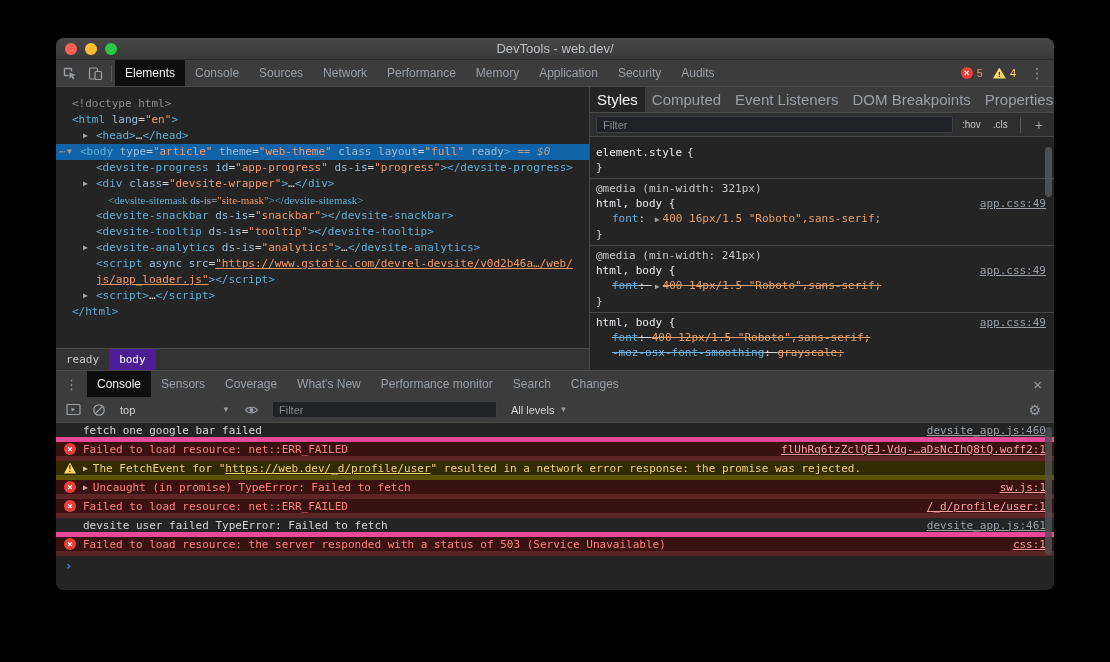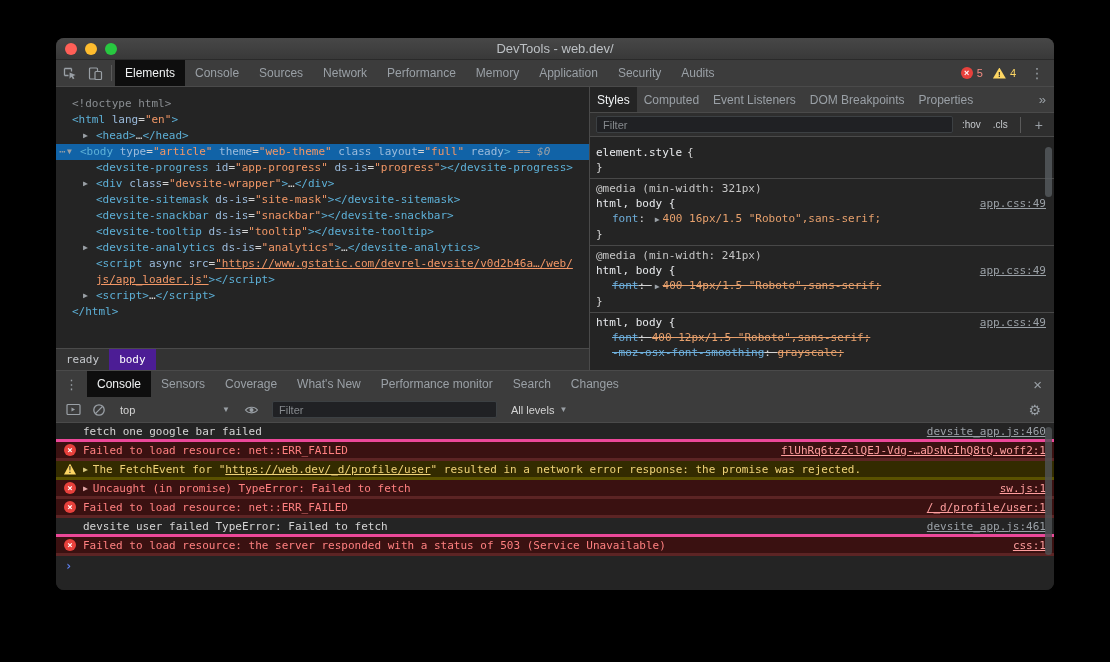--- a/index.html
+++ b/index.html
@@ -48,21 +48,21 @@
 
   
   .crumbs{height:22px;flex:none;background:#333;border-top:1px solid #4a4a4a;display:flex;align-items:stretch;
     font-family:"DejaVu Sans Mono",monospace;font-size:11px}
   .crumb{padding:0 10px;display:flex;align-items:center;color:#c5c8cc}
   .crumb.active{background:#4c1d95;color:#fff}
 
   
   .styles-panel{flex:1;display:flex;flex-direction:column;background:#242424;position:relative;min-width:0}
   .styles-tabs{height:26px;flex:none;background:#3c3c3c;border-bottom:1px solid #4a4a4a;display:flex;align-items:stretch}
-  .stab{padding:0 7px;display:flex;align-items:center;font-size:12px;color:#9aa0a6;white-space:nowrap}
+  .stab{padding:0 7px;display:flex;align-items:center;font-size:15px;color:#9aa0a6;white-space:nowrap}
   .stab.active{background:#242424;color:#f1f3f4}
   .stab-overflow{margin-left:auto;display:flex;align-items:center;color:#9aa0a6;font-size:13px;padding:0 8px}
   .filter-row{height:24px;flex:none;background:#2e2e2e;border-bottom:1px solid #4a4a4a;display:flex;
     align-items:center;padding:0 6px;gap:6px}
   .filter-input{flex:1;height:17px;background:#202124;border:1px solid #3c4043;border-radius:2px;color:#d4d4d4;
     font-size:11px;padding:0 6px;outline:none;min-width:0}
   .filter-input::placeholder{color:#85898d}
   .txt-btn{font-size:10px;color:#c5c8cc;padding:1px 3px;white-space:nowrap}
   .plus-btn{color:#9aa0a6;font-size:14px;padding:0 5px}
   .styles-content{flex:1;overflow:hidden;font-family:"DejaVu Sans Mono",monospace;font-size:11px;line-height:15px;
@@ -95,21 +95,21 @@
   .ct-select{display:flex;align-items:center;justify-content:space-between;width:122px;padding:0 6px;
     font-size:11px;color:#d4d4d4;margin:0 2px}
   .caret{font-size:8px;color:#9aa0a6;margin-left:5px}
   .console-filter{width:225px;height:17px;background:#202124;border:1px solid #3c4043;border-radius:2px;
     color:#d4d4d4;font-size:11px;padding:0 6px;outline:none;margin-left:8px}
   .console-filter::placeholder{color:#85898d}
   .levels{display:flex;align-items:center;font-size:11px;color:#d4d4d4;margin-left:14px}
   .gear{margin-left:auto;color:#9aa0a6;font-size:14px;padding:0 9px}
   .console-body{flex:1;position:relative;overflow:hidden;display:flex;flex-direction:column}
   .console-messages{font-family:"DejaVu Sans Mono",monospace;font-size:11px}
-  .msg{display:flex;align-items:center;height:19px;padding:0 8px;border-bottom:3px solid #ec4899;color:#d4d4d4}
+  .msg{display:flex;align-items:center;height:19px;padding:0 8px;border-bottom:5px solid #ec4899;color:#d4d4d4}
   .msg.error{background:#3a1111;border-bottom-color:#5c2424;color:#ff8080}
   .msg.warning{background:#332b00;border-bottom-color:#5a5200;color:#efd277}
   .icon-cell{width:12px;flex:none;margin-right:7px}
   .mtwisty{font-size:8px;color:#b9bdc1;margin-right:5px}
   .msg.error .mtwisty{color:#e2a4a4}
   .msg.warning .mtwisty{color:#d8c77c}
   .mtext{white-space:pre;overflow:hidden}
   .mlink{text-decoration:underline}
   .msrc{margin-left:auto;text-decoration:underline;white-space:nowrap;padding-left:12px;color:#9aa0a6}
   .msg.error .msrc{color:#ff9e9e}
@@ -173,21 +173,21 @@
 
   <div class="main">
     <div class="left-col">
       <div class="elements-tree" id="dom-tree">
           <div class="tl-row" style="padding-left: 16px;"><span class="doc">&lt;!doctype html&gt;</span></div>
           <div class="tl-row" style="padding-left: 16px;"><span class="tag">&lt;html</span><span class="txt"> </span><span class="attr">lang</span><span class="txt">=</span><span class="val">"en"</span><span class="tag">&gt;</span></div>
           <div class="tl-row" style="padding-left: 40px;"><span class="twisty" style="left: 27px;">▶</span><span class="tag">&lt;head&gt;</span><span class="txt">…</span><span class="tag">&lt;/head&gt;</span></div>
           <div class="tl-row sel" style="padding-left: 24px;"><span class="dots">⋯</span><span class="twisty" style="left: 11px;">▼</span><span class="tag">&lt;body</span><span class="txt"> </span><span class="attr">type</span><span class="txt">=</span><span class="val">"article"</span><span class="txt"> </span><span class="attr">theme</span><span class="txt">=</span><span class="val">"web-theme"</span><span class="txt"> </span><span class="attr">class</span><span class="txt"> </span><span class="attr">layout</span><span class="txt">=</span><span class="val">"full"</span><span class="txt"> </span><span class="attr">ready</span><span class="tag">&gt;</span><span class="meta"> == $0</span></div>
           <div class="tl-row" style="padding-left: 40px;"><span class="tag">&lt;devsite-progress</span><span class="txt"> </span><span class="attr">id</span><span class="txt">=</span><span class="val">"app-progress"</span><span class="txt"> </span><span class="attr">ds-is</span><span class="txt">=</span><span class="val">"progress"</span><span class="tag">&gt;&lt;/devsite-progress&gt;</span></div>
           <div class="tl-row" style="padding-left: 40px;"><span class="twisty" style="left: 27px;">▶</span><span class="tag">&lt;div</span><span class="txt"> </span><span class="attr">class</span><span class="txt">=</span><span class="val">"devsite-wrapper"</span><span class="tag">&gt;</span><span class="txt">…</span><span class="tag">&lt;/div&gt;</span></div>
-          <div class="tl-row" style="padding-left: 40px;"><span class="tag">&lt;devsite-sitemask</span><span class="txt"> </span><span class="attr">ds-is</span><span class="txt">=</span><span class="val">"site-mask"</span><span class="tag">&gt;&lt;/devsite-sitemask&gt;</span></div>
+          <div class="tl-row" style="padding-left: 52px; font-family: Liberation Serif, serif;"><span class="tag">&lt;devsite-sitemask</span><span class="txt"> </span><span class="attr">ds-is</span><span class="txt">=</span><span class="val">"site-mask"</span><span class="tag">&gt;&lt;/devsite-sitemask&gt;</span></div>
           <div class="tl-row" style="padding-left: 40px;"><span class="tag">&lt;devsite-snackbar</span><span class="txt"> </span><span class="attr">ds-is</span><span class="txt">=</span><span class="val">"snackbar"</span><span class="tag">&gt;&lt;/devsite-snackbar&gt;</span></div>
           <div class="tl-row" style="padding-left: 40px;"><span class="tag">&lt;devsite-tooltip</span><span class="txt"> </span><span class="attr">ds-is</span><span class="txt">=</span><span class="val">"tooltip"</span><span class="tag">&gt;&lt;/devsite-tooltip&gt;</span></div>
           <div class="tl-row" style="padding-left: 40px;"><span class="twisty" style="left: 27px;">▶</span><span class="tag">&lt;devsite-analytics</span><span class="txt"> </span><span class="attr">ds-is</span><span class="txt">=</span><span class="val">"analytics"</span><span class="tag">&gt;</span><span class="txt">…</span><span class="tag">&lt;/devsite-analytics&gt;</span></div>
           <div class="tl-row" style="padding-left: 40px;"><span class="tag">&lt;script</span><span class="txt"> </span><span class="attr">async</span><span class="txt"> </span><span class="attr">src</span><span class="txt">=</span><span class="val lnk">"https://www.gstatic.com/devrel-devsite/v0d2b46a…/web/</span></div>
           <div class="tl-row" style="padding-left: 40px;"><span class="val lnk">js/app_loader.js"</span><span class="tag">&gt;&lt;/script&gt;</span></div>
           <div class="tl-row" style="padding-left: 40px;"><span class="twisty" style="left: 27px;">▶</span><span class="tag">&lt;script&gt;</span><span class="txt">…</span><span class="tag">&lt;/script&gt;</span></div>
           <div class="tl-row" style="padding-left: 16px;"><span class="tag">&lt;/html&gt;</span></div>
         </div>
       <div class="crumbs" id="crumbs">
           <div class="crumb">ready</div>

